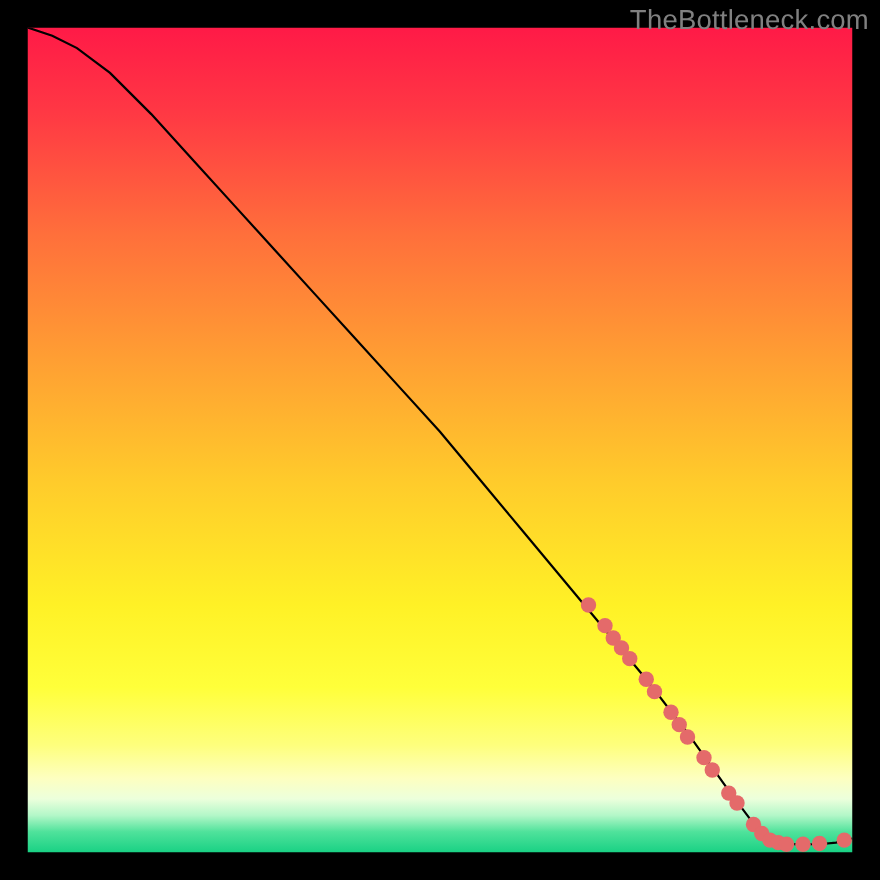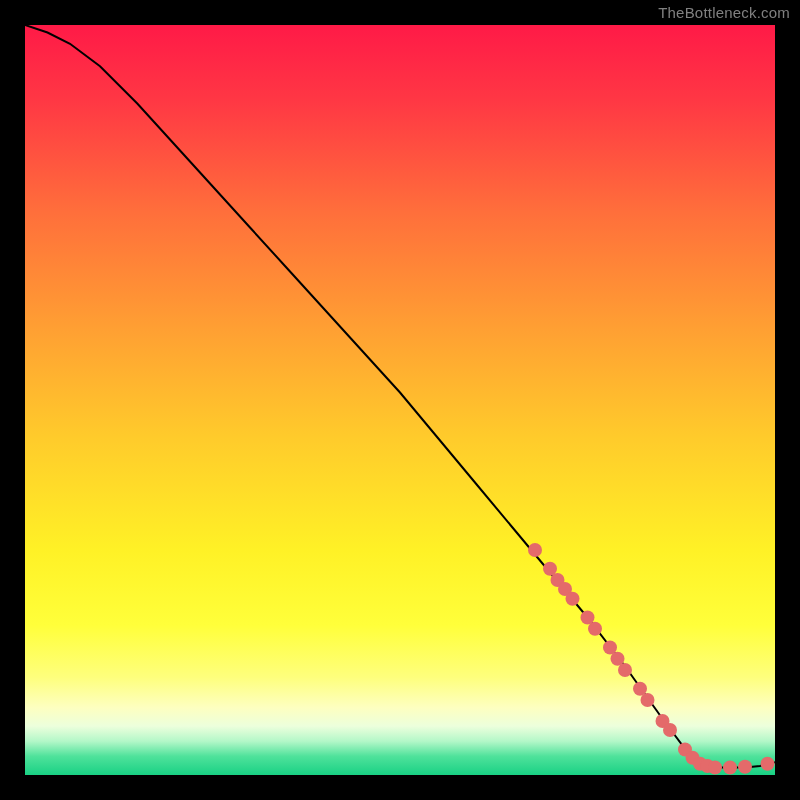--- a/index.html
+++ b/index.html
@@ -9,21 +9,21 @@
     background: #000;
     position: relative;
     font-family: Arial, sans-serif;
     overflow: hidden;
   }
   .watermark {
     position: absolute;
     top: 4px;
     right: 10px;
     color: #808080;
-    font-size: 15px;
+    font-size: 25px;
     font-weight: 500;
     z-index: 10;
     letter-spacing: 0.2px;
   }
   .plot-area {
     position: absolute;
     left: 25px;
     top: 25px;
     width: 750px;
     height: 750px;

